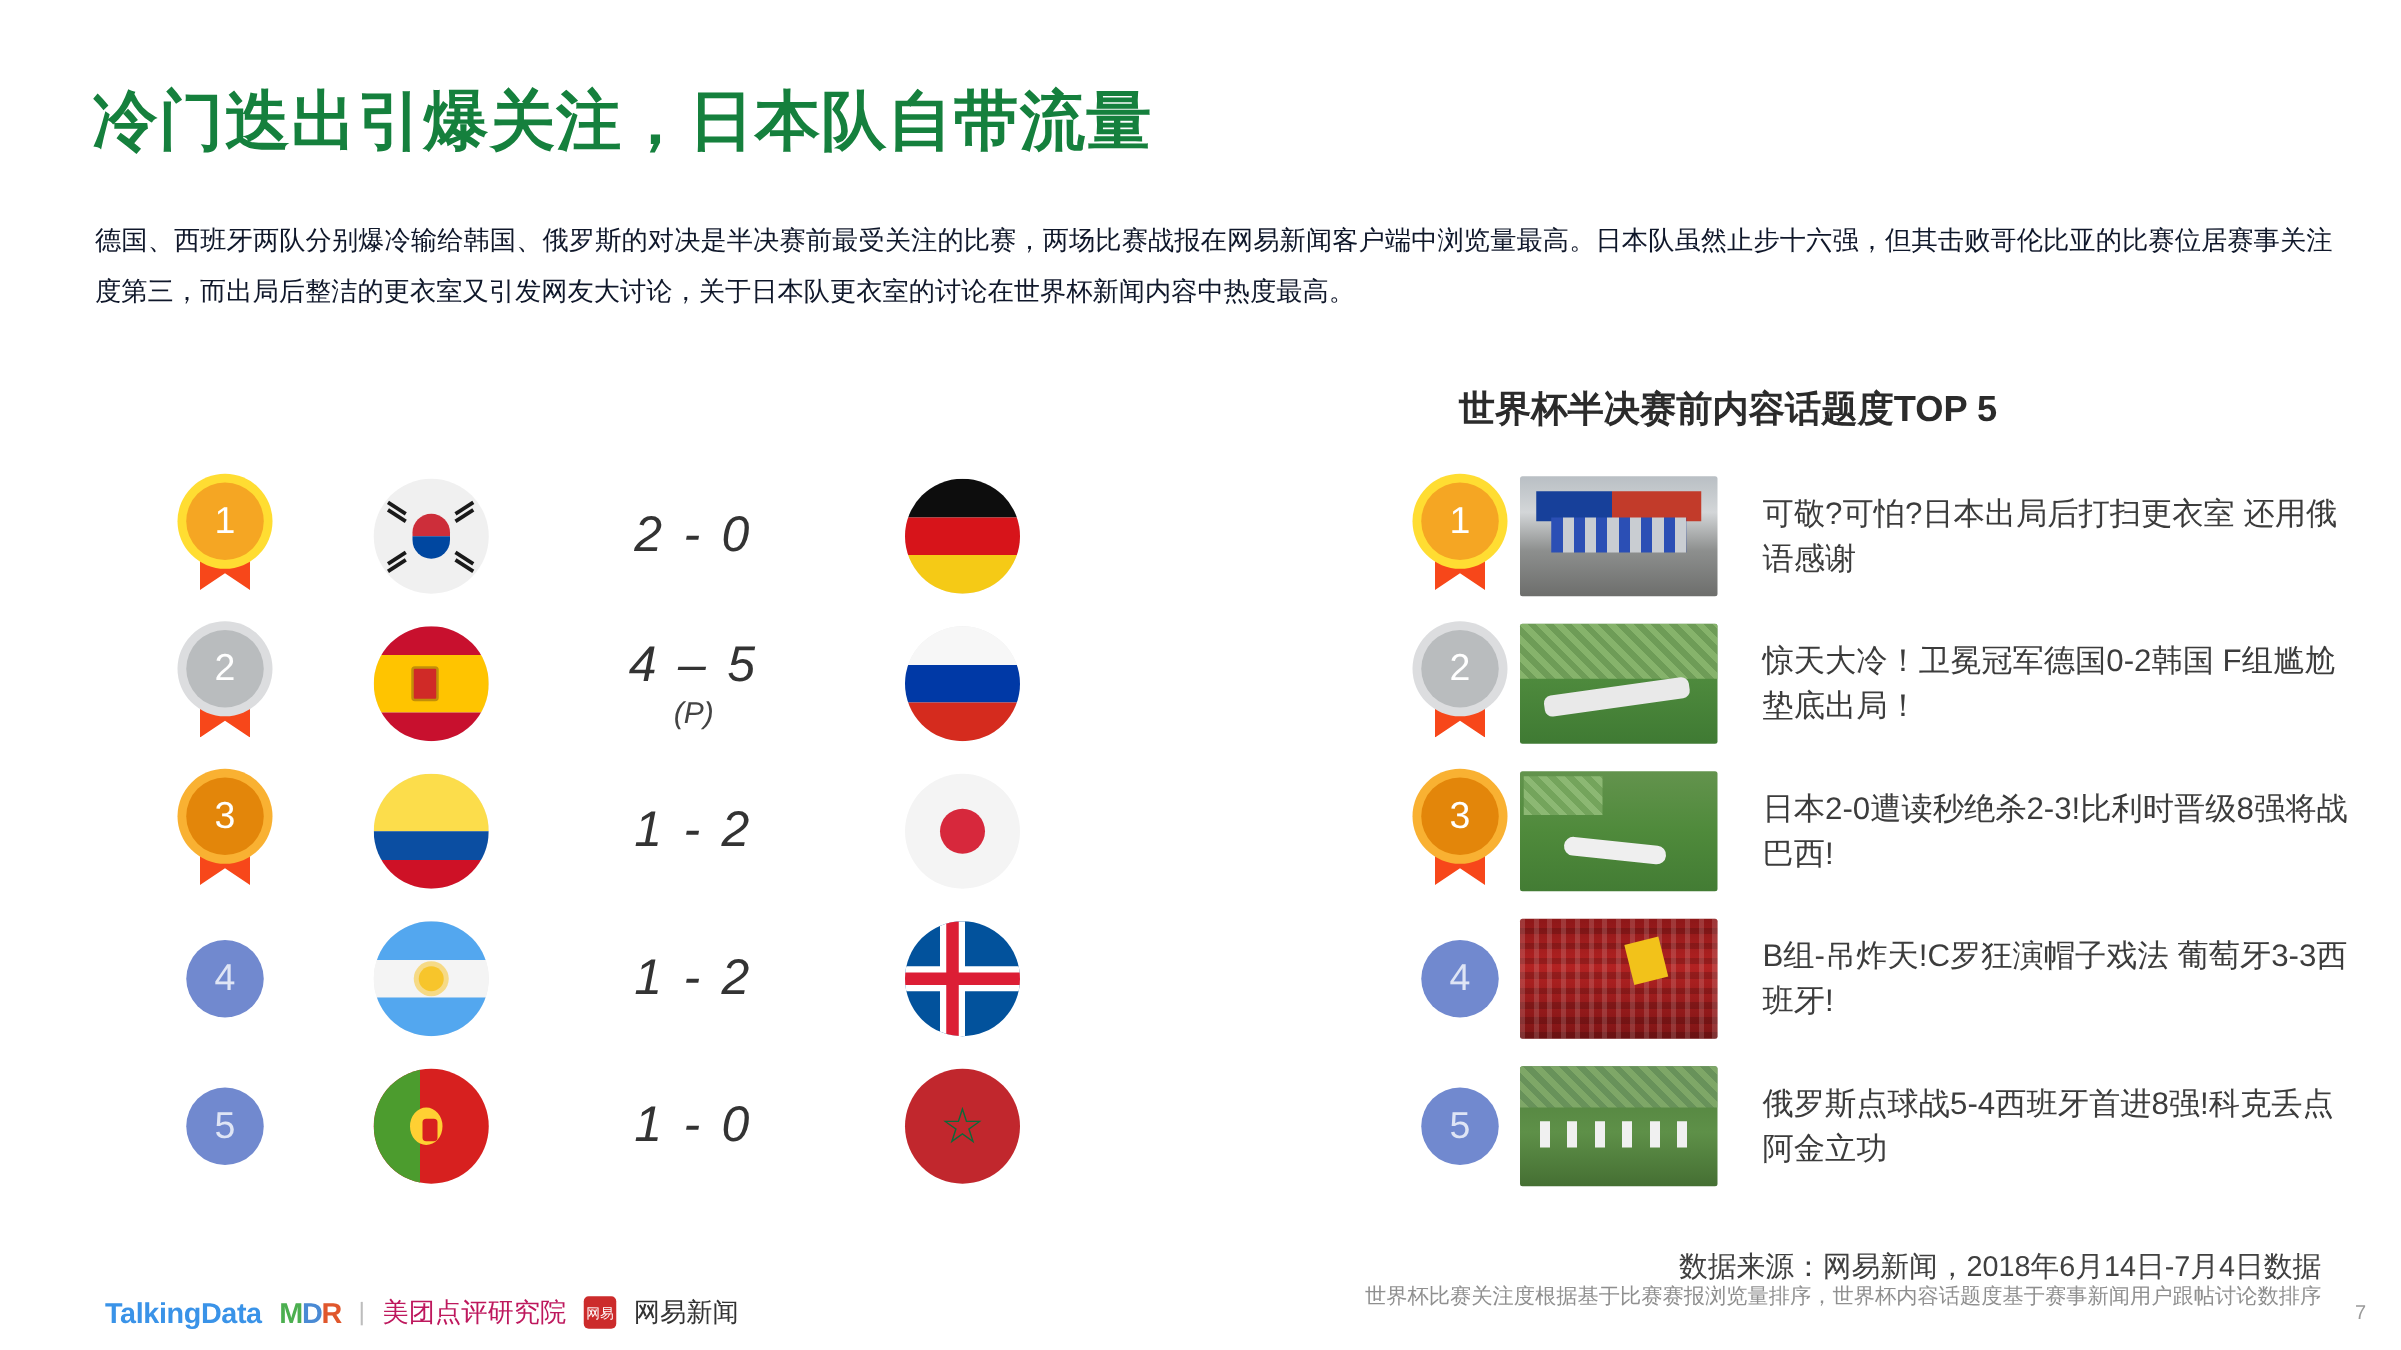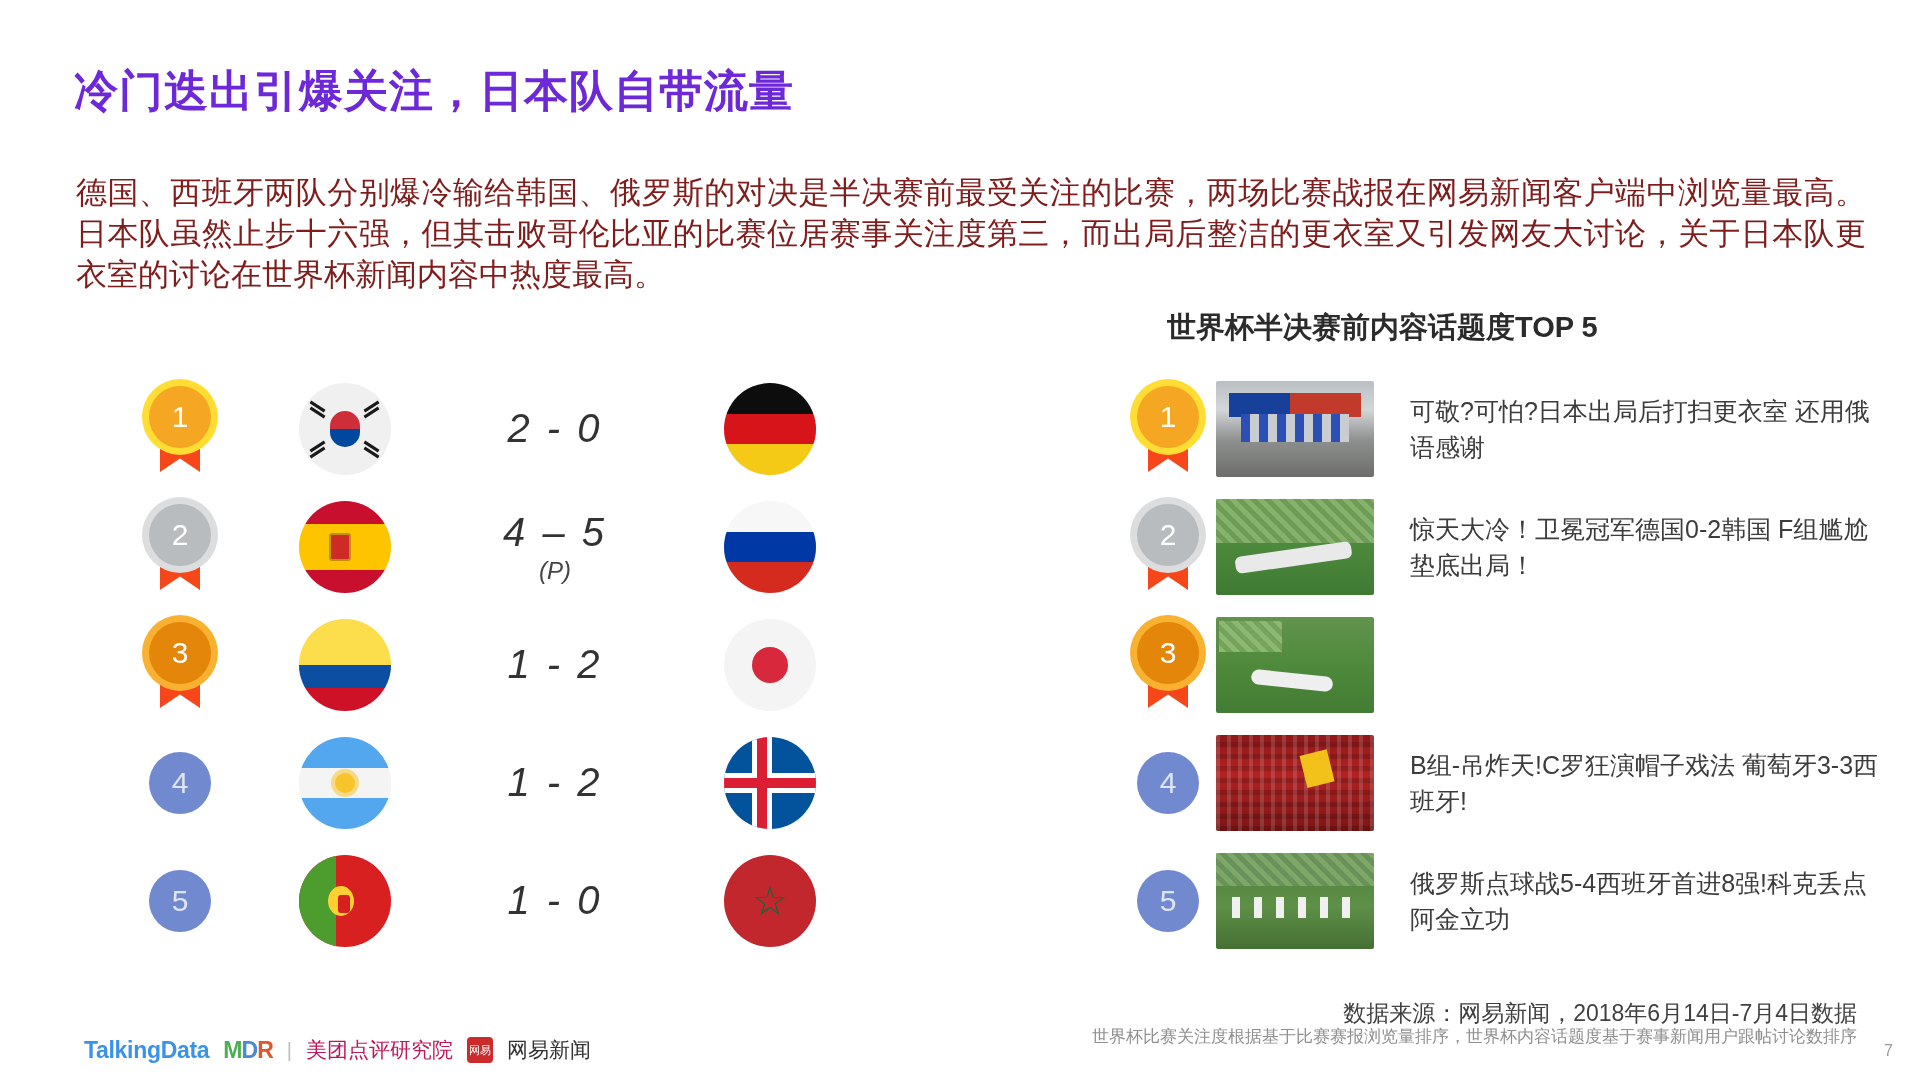--- a/index.html
+++ b/index.html
@@ -7,26 +7,26 @@
     width: 1921px; height: 1080px;
     background: #ffffff;
     font-family: "Liberation Sans", "DejaVu Sans", sans-serif;
     overflow: hidden;
   }
   .slide { position: relative; width: 1921px; height: 1080px; background: #fff; }
 
   
   .title {
     position: absolute; left: 74px; top: 62px;
-    font-size: 44px; font-weight: bold; color: #6d28d9;
+    font-size: 52px; font-weight: bold; color: #15803d;
     letter-spacing: 1px; white-space: nowrap;
   }
   .intro {
     position: absolute; left: 76px; top: 172px; width: 1790px;
-    font-size: 31px; line-height: 41px; color: #7f1d1d;
+    font-size: 21px; line-height: 41px; color: #0f172a;
     text-align: justify;
   }
 
   
   .sec-title {
     position: absolute; font-size: 29px; font-weight: bold; color: #2b2b2b;
     white-space: nowrap;
   }
   #sec-left  { left: 285px; top: 308px; }
   #sec-right { left: 1167px; top: 308px; }
@@ -352,20 +352,21 @@
     </div>
 
     <div class="news-row">
       <div class="news-rank">
         <div class="medal bronze">
           <div class="disc">3</div>
           <div class="ribbon"></div>
         </div>
       </div>
       <div class="thumb th3"></div>
+      <div class="news-text">日本2-0遭读秒绝杀2-3!比利时晋级8强将战巴西!</div>
     </div>
 
     <div class="news-row">
       <div class="news-rank">
         <div class="plain-rank">4</div>
       </div>
       <div class="thumb th4"></div>
       <div class="news-text">B组-吊炸天!C罗狂演帽子戏法 葡萄牙3-3西班牙!</div>
     </div>
 

